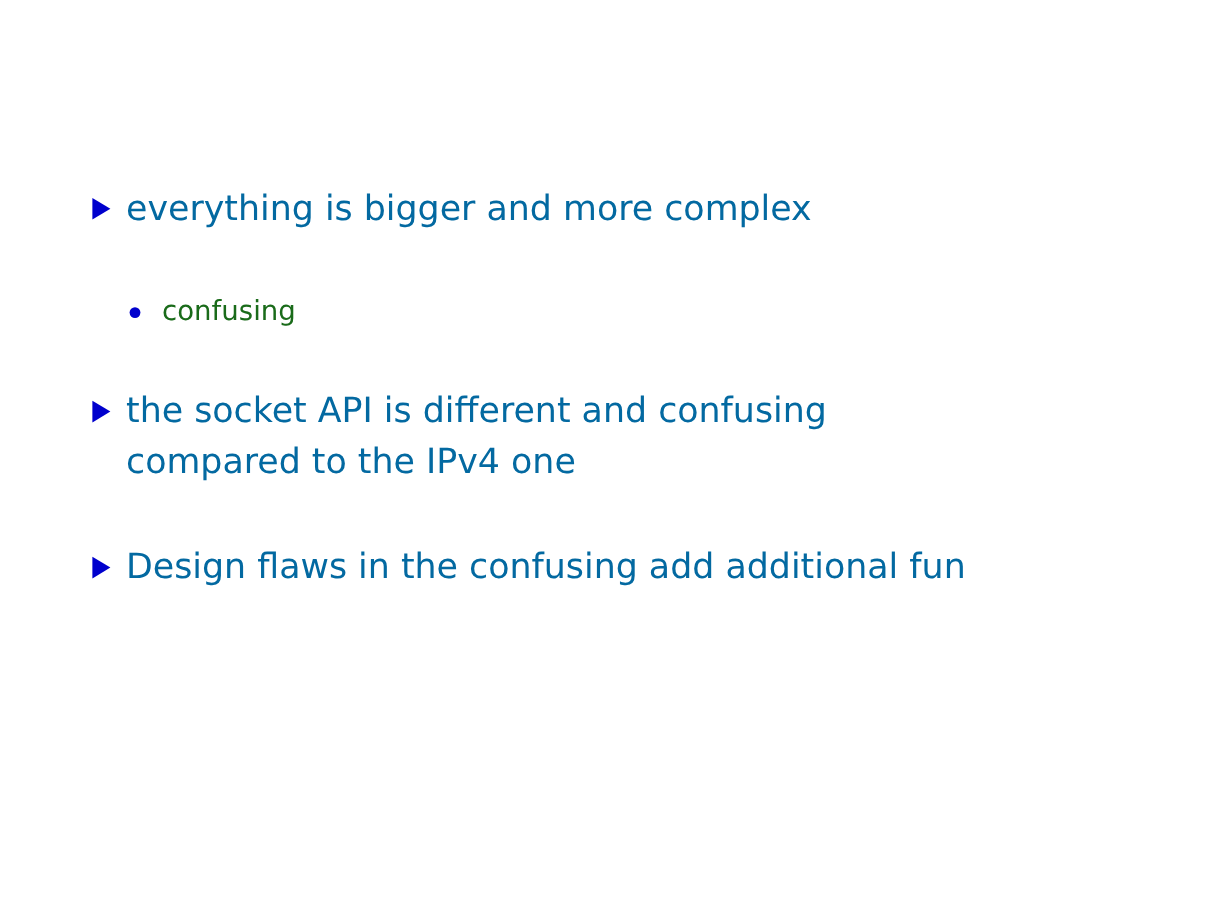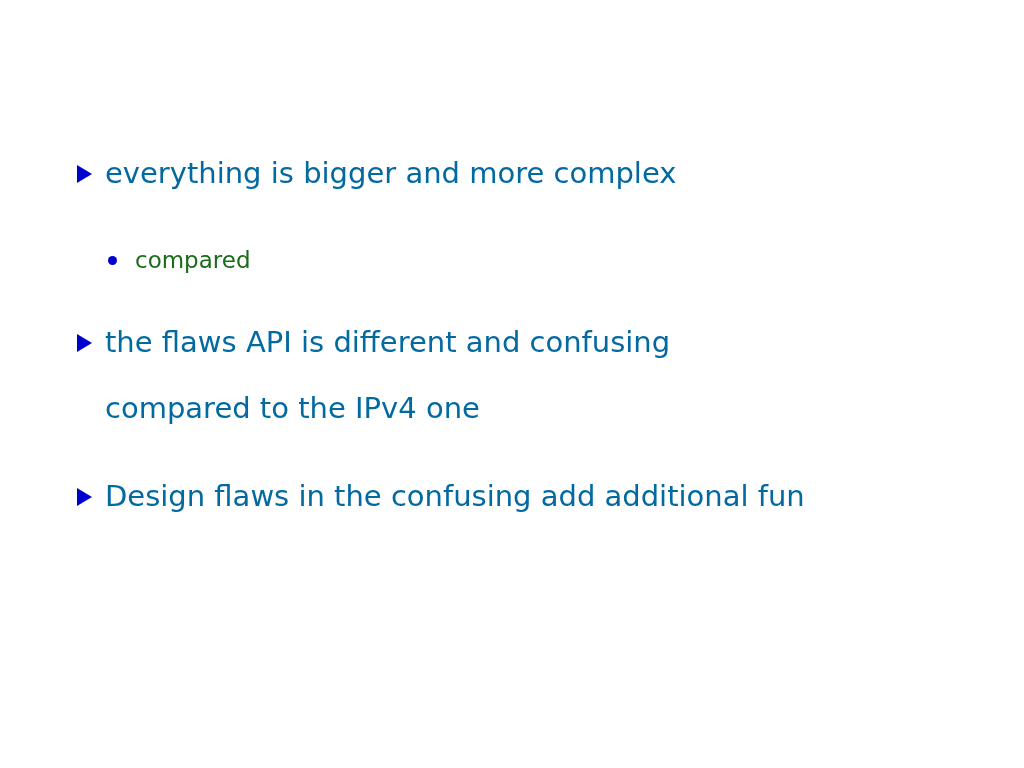--- a/index.html
+++ b/index.html
@@ -79,21 +79,20 @@
     border-top: 9px solid transparent;
     border-bottom: 9px solid transparent;
   }
 
   .bullet-l1 .bullet-text {
     display: block;
   }
 
   .bullet-l1 .bullet-line2 {
     display: block;
-    margin-top: 24px;
   }
 
   .bullet-l2 {
     position: relative;
     padding-left: 63px;
     font-size: 23px;
     line-height: 33px;
     color: #1a6b1a;
     font-weight: 400;
     margin-top: 2px;
@@ -127,30 +126,30 @@
         <span class="marker-tri"></span>
         <span class="bullet-text">everything is bigger and more complex</span>
       </div>
     </div>
 
     <div class="gap-lg"></div>
 
     <div class="bullet-group">
       <div class="bullet-l2">
         <span class="marker-dot"></span>
-        <span class="bullet-text">compared</span>
+        <span class="bullet-text">confusing</span>
       </div>
     </div>
 
     <div class="gap-md"></div>
 
     <div class="bullet-group">
       <div class="bullet-l1">
         <span class="marker-tri"></span>
-        <span class="bullet-text">the flaws API is different and confusing</span>
+        <span class="bullet-text">the socket API is different and confusing</span>
         <span class="bullet-line2">compared to the IPv4 one</span>
       </div>
     </div>
 
     <div class="gap-sm"></div>
 
     <div class="bullet-group">
       <div class="bullet-l1">
         <span class="marker-tri"></span>
         <span class="bullet-text">Design flaws in the confusing add additional fun</span>

